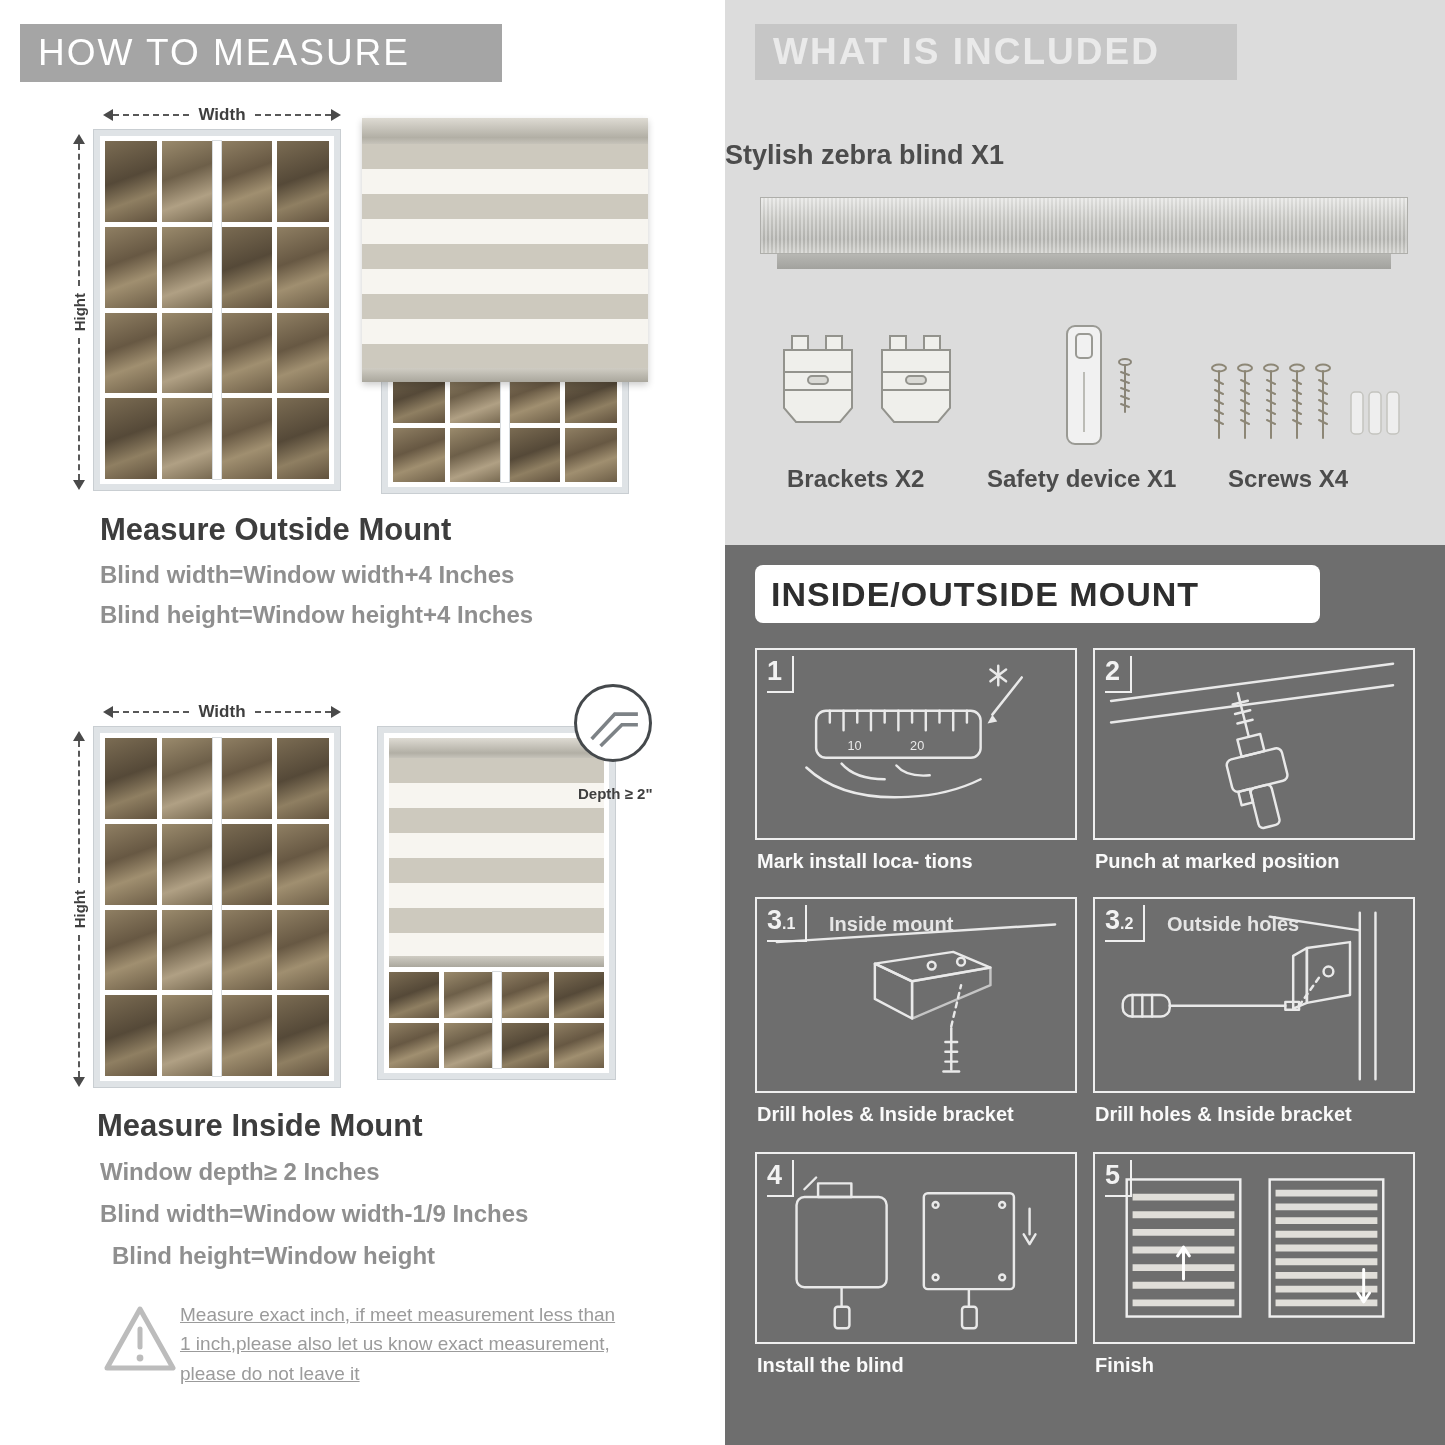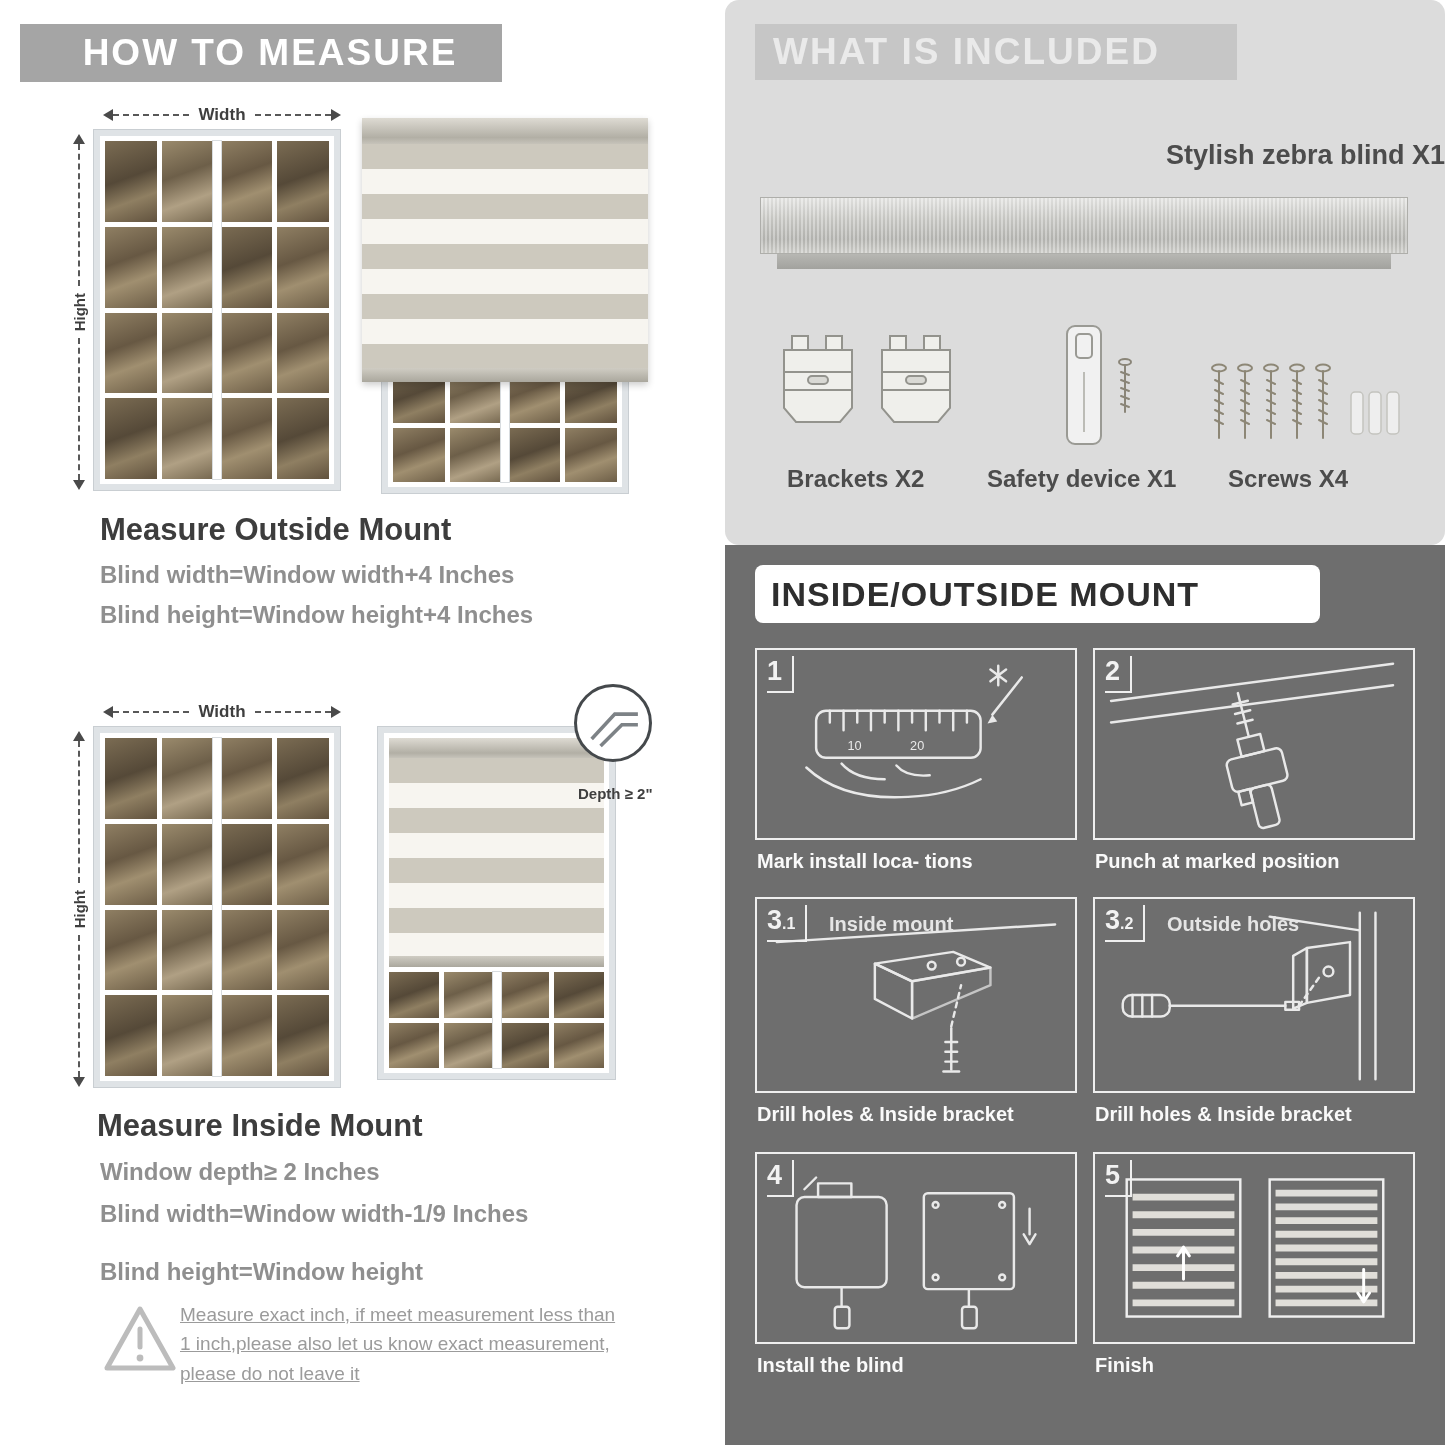--- a/index.html
+++ b/index.html
@@ -2,22 +2,22 @@
 <html><head>
 <meta charset="utf-8">
 <style>
   * { margin:0; padding:0; box-sizing:border-box; }
   body { font-family:"Liberation Sans", sans-serif; background:#ffffff; }
   .canvas { position:relative; width:1445px; height:1445px; background:#ffffff; overflow:hidden; }
   .abs { position:absolute; }
 
   
   .left-banner { position:absolute; left:20px; top:24px; width:482px; height:58px;
-    background:#a5a5a5; color:#ffffff; font-size:37px; font-weight:bold;
-    line-height:58px; padding-left:18px; letter-spacing:2px;text-align:center; }
+    background:#a5a5a5; color:#ffffff; font-size:37px; font-weight:normal;
+    line-height:58px; padding-left:18px; letter-spacing:2px; }
 
   .sec-title { position:absolute; font-size:31px; font-weight:bold; color:#3d3d3d; }
   .sec-line  { position:absolute; font-size:24px; font-weight:bold; color:#8f8f8f; }
 
   
   .winframe { background:#ffffff; border:6px solid #dfe3e6; box-shadow:0 0 0 1px #c9ced2; }
   .col { display:flex; flex-direction:column; padding:5px; }
   .pane-grid { position:relative; display:grid; grid-template-columns:repeat(4,1fr); gap:5px; height:100%; }
   .pane-grid.rows4 { grid-template-rows:repeat(4,1fr); }
   .pane-grid.rows2 { grid-template-rows:repeat(2,1fr); }
@@ -55,25 +55,25 @@
   .depth-circle { position:absolute; left:574px; top:684px; width:78px; height:78px;
     border:3px solid #45494c; border-radius:50%; background:#ffffff; display:flex;
     align-items:center; justify-content:center; }
   .depth-label { position:absolute; left:578px; top:785px; font-size:15px; font-weight:bold; color:#3f3f3f; }
 
   .warn-icon { position:absolute; left:100px; top:1302px; }
   .warn-text { position:absolute; left:180px; top:1300px; width:450px; font-size:19px;
     color:#9b9b9b; line-height:1.55;text-decoration:underline; }
 
   
-  .included { position:absolute; left:725px; top:0; width:720px; height:545px; background:#dcdcdc;border-radius:14px; }
+  .included { position:absolute; left:725px; top:0; width:720px; height:545px; background:#dcdcdc; }
   .included-banner { position:absolute; left:30px; top:24px; width:482px; height:56px;
     background:#c6c6c6; color:#eaeaea; font-size:37px; font-weight:bold; line-height:56px;
     padding-left:18px; letter-spacing:2px; }
-  .blind-title { position:absolute; left:0; right:0; top:140px; text-align:right;
+  .blind-title { position:absolute; left:0; right:0; top:140px; text-align:left;
     font-size:27px; font-weight:bold; color:#4c4c4c; }
   .headrail { position:absolute; left:35px; top:197px; width:648px; height:57px;
     background:
       repeating-linear-gradient(90deg, rgba(255,255,255,0.28) 0 2px, rgba(0,0,0,0.03) 2px 4px),
       linear-gradient(180deg,#e6e6e4 0%,#c9c9c5 40%,#b7b7b3 75%,#cfcfcb 100%);
     border:1px solid #aeaeaa; }
   .headrail-lip { position:absolute; left:52px; top:254px; width:614px; height:15px;
     background:linear-gradient(180deg,#b7b7b3,#a2a29e); }
   .item-label { position:absolute; top:465px; font-size:24px; font-weight:bold; color:#4c4c4c; }
 
@@ -224,21 +224,21 @@
         <path d="M12 54 L38 26 H64"></path>
         <path d="M22 62 L46 38 H64"></path>
       </g>
     </svg>
   </div>
   <div class="depth-label">Depth ≥ 2"</div>
 
   <div class="sec-title" style="left:97px; top:1108px;">Measure Inside Mount</div>
   <div class="sec-line" style="left:100px; top:1158px;">Window depth≥ 2 Inches</div>
   <div class="sec-line" style="left:100px; top:1200px;">Blind width=Window width-1/9 Inches</div>
-  <div class="sec-line" style="left:100px; top:1242px;margin-top:16px;">Blind height=Window height</div>
+  <div class="sec-line" style="left:112px; top:1242px;">Blind height=Window height</div>
 
   <div class="warn-icon">
     <svg width="80" height="74" viewBox="0 0 80 74">
       <path d="M40 7 L73 66 L7 66 Z" fill="none" stroke="#bcbcbc" stroke-width="5" stroke-linejoin="round"></path>
       <line x1="40" y1="27" x2="40" y2="45" stroke="#bcbcbc" stroke-width="5" stroke-linecap="round"></line>
       <circle cx="40" cy="56" r="3.4" fill="#bcbcbc"></circle>
     </svg>
   </div>
   <div class="warn-text">Measure exact inch, if meet measurement less than 1 inch,please also let us know exact measurement, please do not leave it</div>
 

